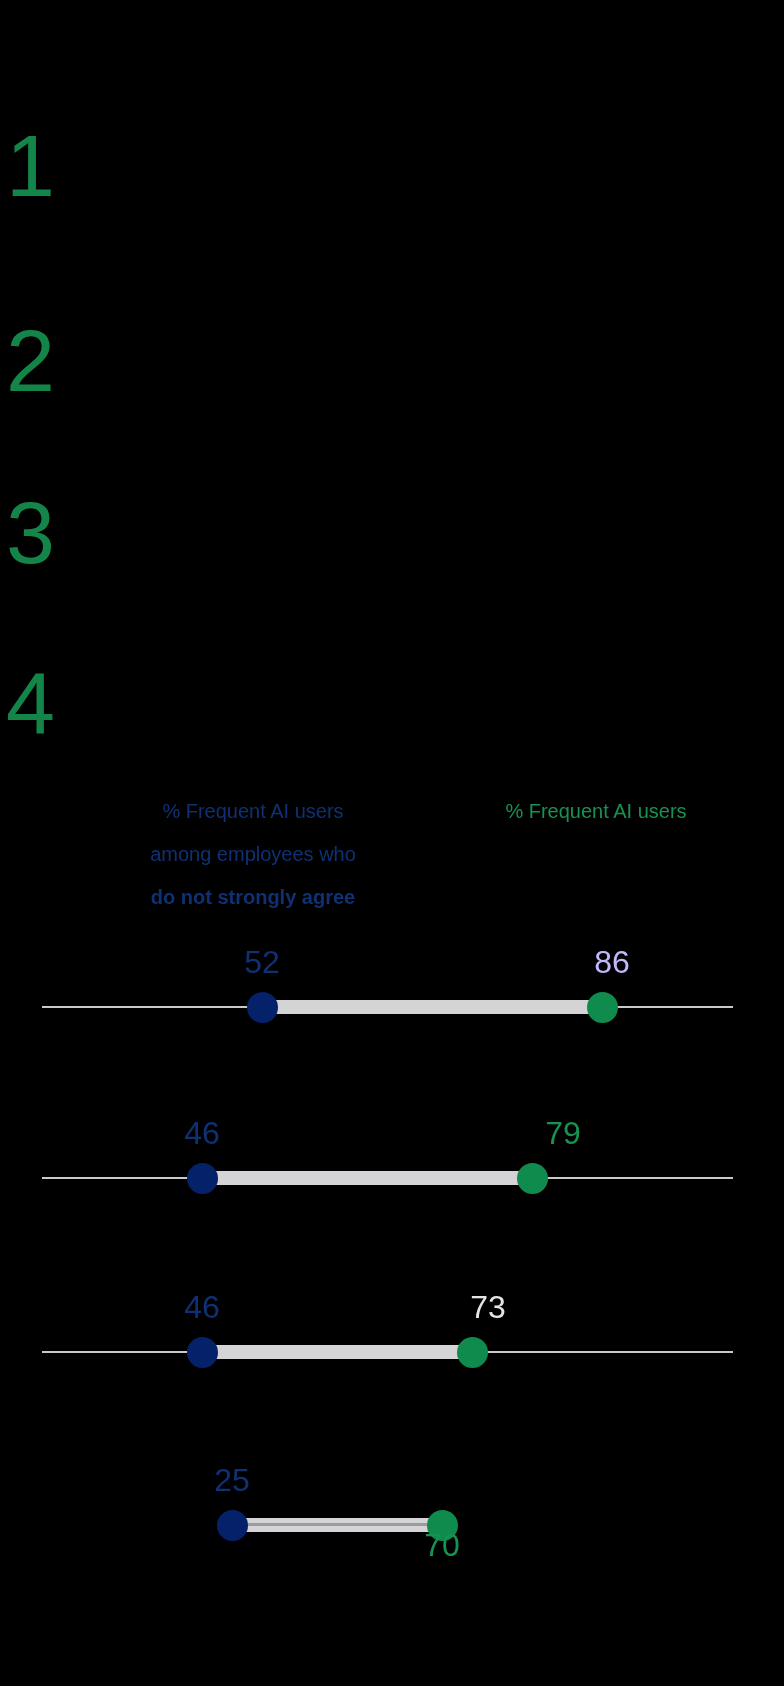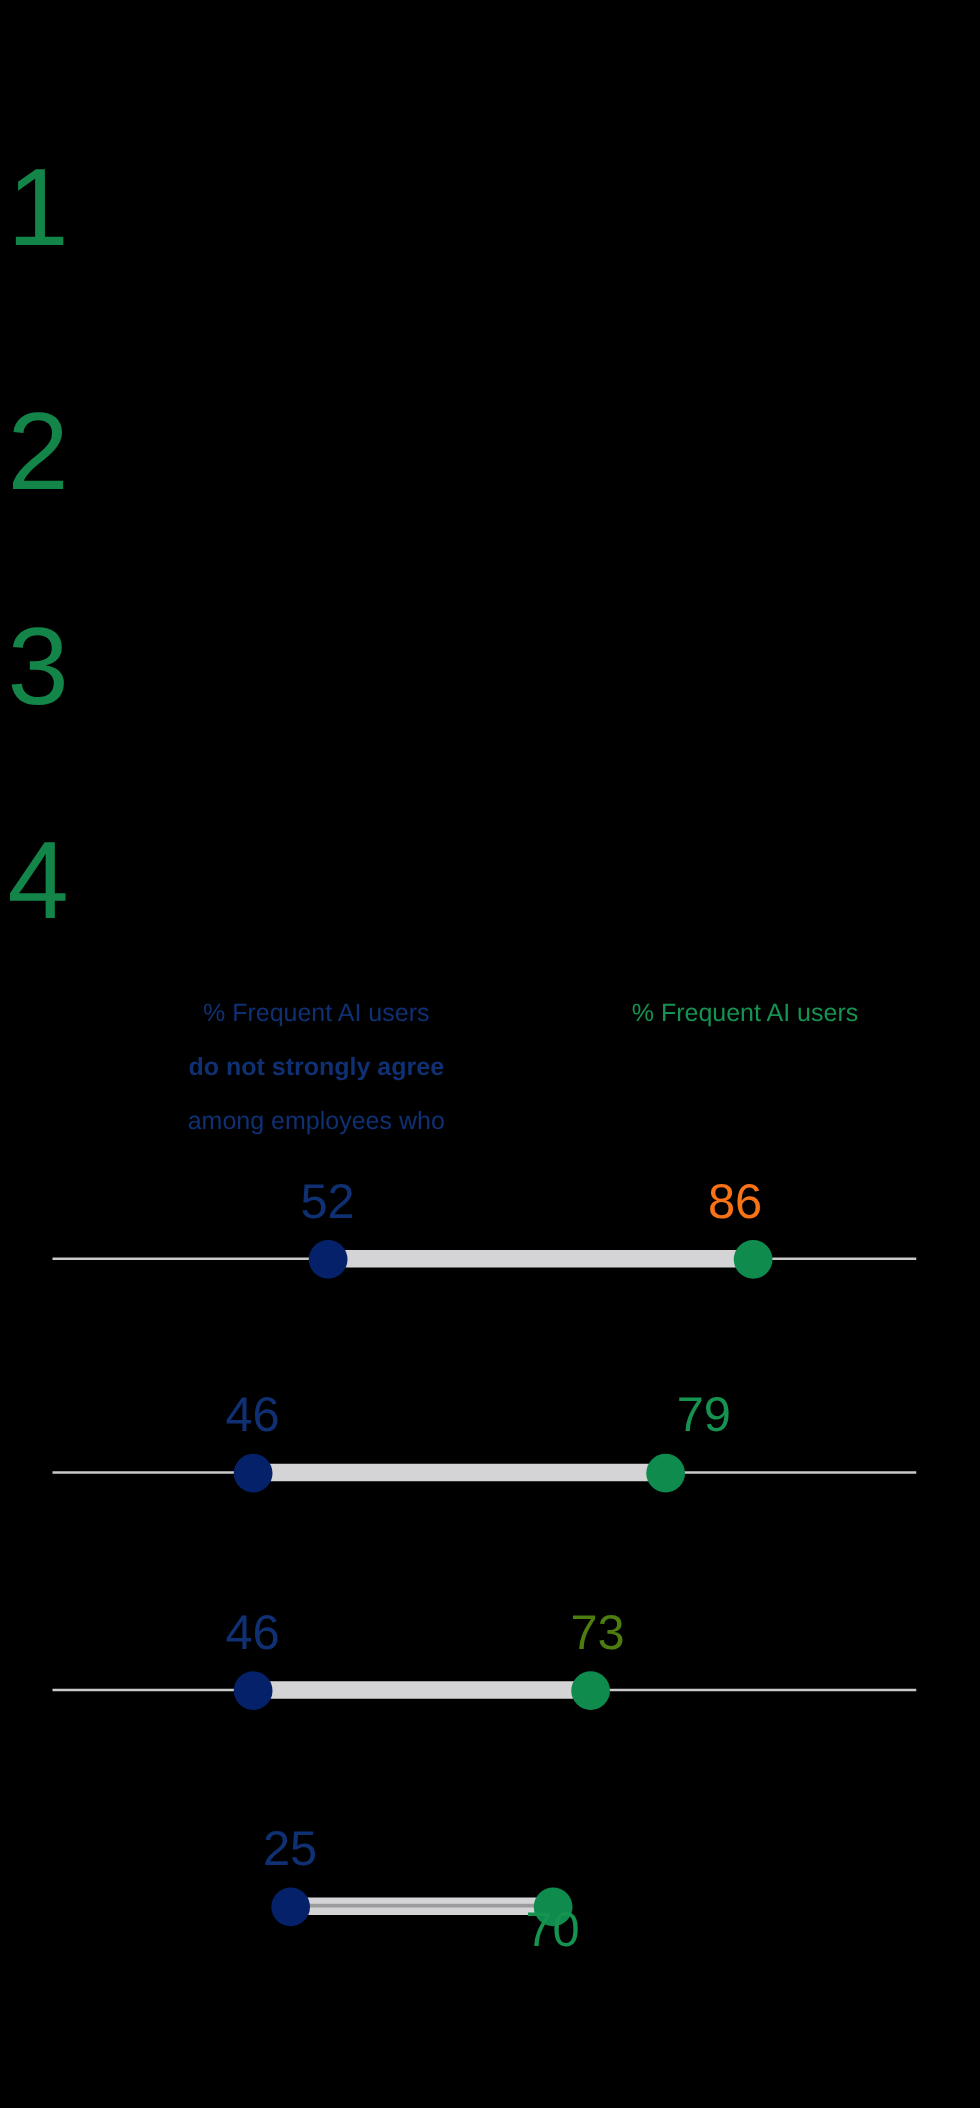--- a/index.html
+++ b/index.html
@@ -14,64 +14,64 @@
   .col-header{
     position:absolute;top:790px;text-align:center;font-size:20px;line-height:43px;
     font-weight:500;white-space:nowrap;
   }
   .col-header.left{left:70px;width:366px;}
   .col-header.right{left:446px;width:300px;}
   .hline{height:43px;}
   .hline.bold{font-weight:700;}
   .abs{position:absolute;}
   .value-label{
-    position:absolute;transform:translateX(-50%);font-size:39px;line-height:38px;
+    position:absolute;transform:translateX(-50%);font-size:32px;line-height:38px;
     font-weight:500;white-space:nowrap;
   }
   .dot{position:absolute;border-radius:50%;}
 </style>
 </head>
 <body>
 
 <div class="stage">
 
   <div class="step-num" style="top: 122px; color: rgb(20, 133, 73);">1</div>
   <div class="step-num" style="top: 317px; color: rgb(20, 133, 73);">2</div>
   <div class="step-num" style="top: 489px; color: rgb(20, 133, 73);">3</div>
   <div class="step-num" style="top: 660px; color: rgb(20, 133, 73);">4</div>
 
   <div class="col-header left" style="color: rgb(15, 49, 116);">
     <div class="hline">% Frequent AI users</div>
+    <div class="hline">among employees who</div>
     <div class="hline bold">do not strongly agree</div>
-    <div class="hline">among employees who</div>
   </div>
 
   <div class="col-header right" style="color: rgb(22, 147, 80);">
     <div class="hline">% Frequent AI users</div>
   </div>
 
   <div id="chart">
       <div class="abs" style="left: 42px; top: 1006px; width: 691px; height: 2px; background: rgb(201, 201, 201); z-index: 1;"></div>
       <div class="abs" style="left: 262px; top: 1000px; width: 340px; height: 14px; background: rgb(212, 212, 214); z-index: 2;"></div>
       <div class="abs dot" style="left: 246.5px; top: 991.5px; width: 31px; height: 31px; background: rgb(5, 33, 106); z-index: 4;"></div>
       <div class="abs dot" style="left: 586.5px; top: 991.5px; width: 31px; height: 31px; background: rgb(14, 139, 77); z-index: 4;"></div>
       <div class="abs value-label" style="left: 262px; top: 943px; color: rgb(15, 49, 116); z-index: 5;">52</div>
-      <div class="abs value-label" style="left: 588px; top: 943px; color: #f97316; z-index: 5;">86</div>
+      <div class="abs value-label" style="left: 612px; top: 943px; color: #c4b5fd; z-index: 5;">86</div>
       <div class="abs" style="left: 42px; top: 1177px; width: 691px; height: 2px; background: rgb(201, 201, 201); z-index: 1;"></div>
       <div class="abs" style="left: 202px; top: 1171px; width: 330px; height: 14px; background: rgb(212, 212, 214); z-index: 2;"></div>
       <div class="abs dot" style="left: 186.5px; top: 1162.5px; width: 31px; height: 31px; background: rgb(5, 33, 106); z-index: 4;"></div>
       <div class="abs dot" style="left: 516.5px; top: 1162.5px; width: 31px; height: 31px; background: rgb(14, 139, 77); z-index: 4;"></div>
       <div class="abs value-label" style="left: 202px; top: 1114px; color: rgb(15, 49, 116); z-index: 5;">46</div>
       <div class="abs value-label" style="left: 563px; top: 1114px; color: rgb(22, 147, 80); z-index: 5;">79</div>
       <div class="abs" style="left: 42px; top: 1351px; width: 691px; height: 2px; background: rgb(201, 201, 201); z-index: 1;"></div>
       <div class="abs" style="left: 202px; top: 1345px; width: 270px; height: 14px; background: rgb(212, 212, 214); z-index: 2;"></div>
       <div class="abs dot" style="left: 186.5px; top: 1336.5px; width: 31px; height: 31px; background: rgb(5, 33, 106); z-index: 4;"></div>
       <div class="abs dot" style="left: 456.5px; top: 1336.5px; width: 31px; height: 31px; background: rgb(14, 139, 77); z-index: 4;"></div>
       <div class="abs value-label" style="left: 202px; top: 1288px; color: rgb(15, 49, 116); z-index: 5;">46</div>
-      <div class="abs value-label" style="left: 478px; top: 1288px; color: #4d7c0f; z-index: 5;">73</div>
+      <div class="abs value-label" style="left: 488px; top: 1288px; color: #e5e5e5; z-index: 5;">73</div>
       <div class="abs" style="left: 232px; top: 1518px; width: 210px; height: 14px; background: rgb(212, 212, 214); z-index: 2;"></div>
       <div class="abs" style="left: 232px; top: 1523px; width: 210px; height: 3px; background: rgb(155, 155, 157); z-index: 3;"></div>
       <div class="abs dot" style="left: 216.5px; top: 1509.5px; width: 31px; height: 31px; background: rgb(5, 33, 106); z-index: 4;"></div>
       <div class="abs dot" style="left: 426.5px; top: 1509.5px; width: 31px; height: 31px; background: rgb(14, 139, 77); z-index: 4;"></div>
       <div class="abs value-label" style="left: 232px; top: 1461px; color: rgb(15, 49, 116); z-index: 5;">25</div>
       <div class="abs value-label" style="left: 442px; top: 1526px; color: rgb(22, 147, 80); z-index: 5;">70</div>
     </div>
 
 </div>
 

